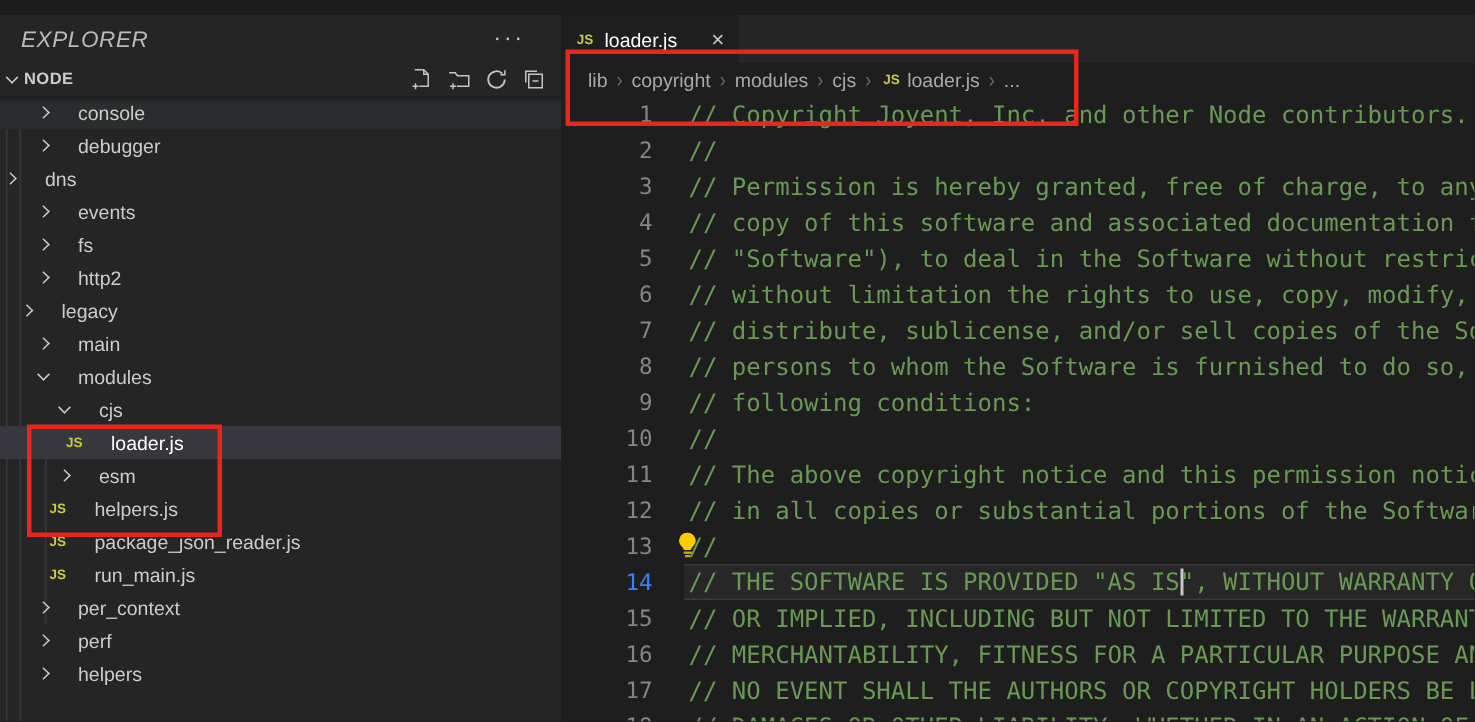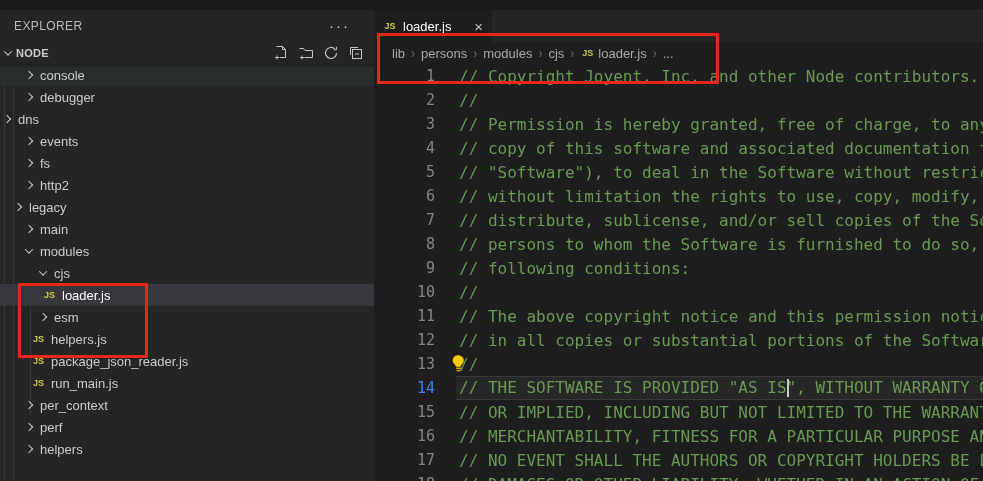--- a/index.html
+++ b/index.html
@@ -8,39 +8,39 @@
     width:983px; height:481px; overflow:hidden; position:relative;
     background:#1e1e1e; font-family:"Liberation Sans", sans-serif;
     -webkit-font-smoothing:antialiased;
   }
   .titlebar { height:10px; background:#1b1b1c; }
   .main { display:flex; height:471px; }
 
   
   .sidebar { width:374px; background:#252526; display:flex; flex-direction:column; flex:none; }
   .exp-header { height:32px; display:flex; align-items:center; justify-content:space-between; padding:0 24px 0 14px; }
-  .exp-title { font-size:12px; color:#bbbbbb; letter-spacing:.4px; }
+  .exp-title { font-size:15px; color:#bbbbbb; letter-spacing:.4px;font-style:italic; }
   .more { color:#cccccc; font-size:15px; letter-spacing:2px; cursor:pointer; line-height:10px; }
   .sec-header { height:22px; display:flex; align-items:center; padding:0 10px 0 5px; }
   .sec-label { font-weight:bold; font-size:11px; color:#cccccc; margin-left:5px; flex:1; letter-spacing:.3px; }
   .sec-actions { display:flex; gap:9px; align-items:center; }
   .sec-actions svg { display:block; cursor:pointer; }
   .chev { width:6px; height:6px; border-right:1.4px solid #cccccc; border-bottom:1.4px solid #cccccc; display:inline-block; }
   .chev.down { transform:rotate(45deg) translate(-1px,-1px); }
   .chev.right { transform:rotate(-45deg); }
 
   .tree { position:relative; flex:1; overflow:hidden; }
   .tree::before { content:""; position:absolute; left:0; right:0; top:0; height:5px;
     background:linear-gradient(rgba(0,0,0,.35), transparent); z-index:3; pointer-events:none; }
   .guide { position:absolute; width:1px; background:#383838; z-index:0; }
   .g1 { left:4px; top:0; bottom:0; }
   .g2 { left:13px; top:0; bottom:0; }
   .g3 { left:30px; top:220px; height:132px; }
   .tree-row { height:22px; display:flex; align-items:center; font-size:13px; color:#cccccc;
-    cursor:pointer; white-space:nowrap; position:relative; z-index:1; }
+    cursor:pointer; white-space:nowrap; position:relative; z-index:1;gap:12px; }
   .tree-row.hover { background:#2a2d2e; }
   .tree-row.selected { background:#37373d; color:#ffffff; }
   .twisty { width:14px; height:14px; display:inline-flex; align-items:center; justify-content:center; margin-right:4px; flex:none; }
   .jsicon { width:15px; margin-right:5px; font-weight:700; font-size:9px; color:#cbcb41;
     display:inline-flex; justify-content:center; flex:none; font-family:"Liberation Sans",sans-serif; }
 
   
   .editor { flex:1; display:flex; flex-direction:column; min-width:0; }
   .tabbar { height:32px; background:#252526; display:flex; flex:none; }
   .tab { width:118px; background:#1e1e1e; display:flex; align-items:center; padding:0 9px; gap:6px; cursor:pointer; }
@@ -241,21 +241,21 @@
         <span class="tab-label">loader.js</span>
         <span class="tab-close">×</span>
       </div>
     </div>
     <div class="breadcrumb" id="breadcrumb">
         <span class="bc-item">
           <span>lib</span>
         </span>
         <span class="bc-sep">›</span>
         <span class="bc-item">
-          <span>persons</span>
+          <span>copyright</span>
         </span>
         <span class="bc-sep">›</span>
         <span class="bc-item">
           <span>modules</span>
         </span>
         <span class="bc-sep">›</span>
         <span class="bc-item">
           <span>cjs</span>
         </span>
         <span class="bc-sep">›</span>

